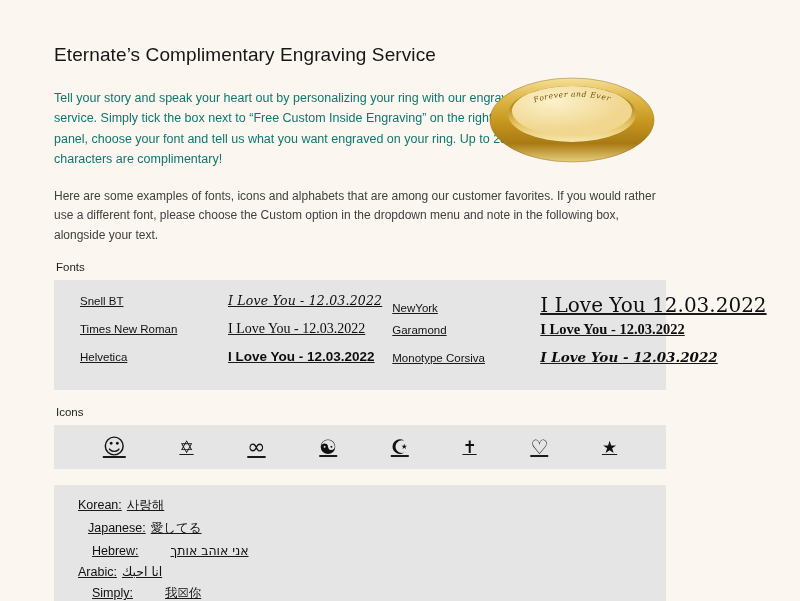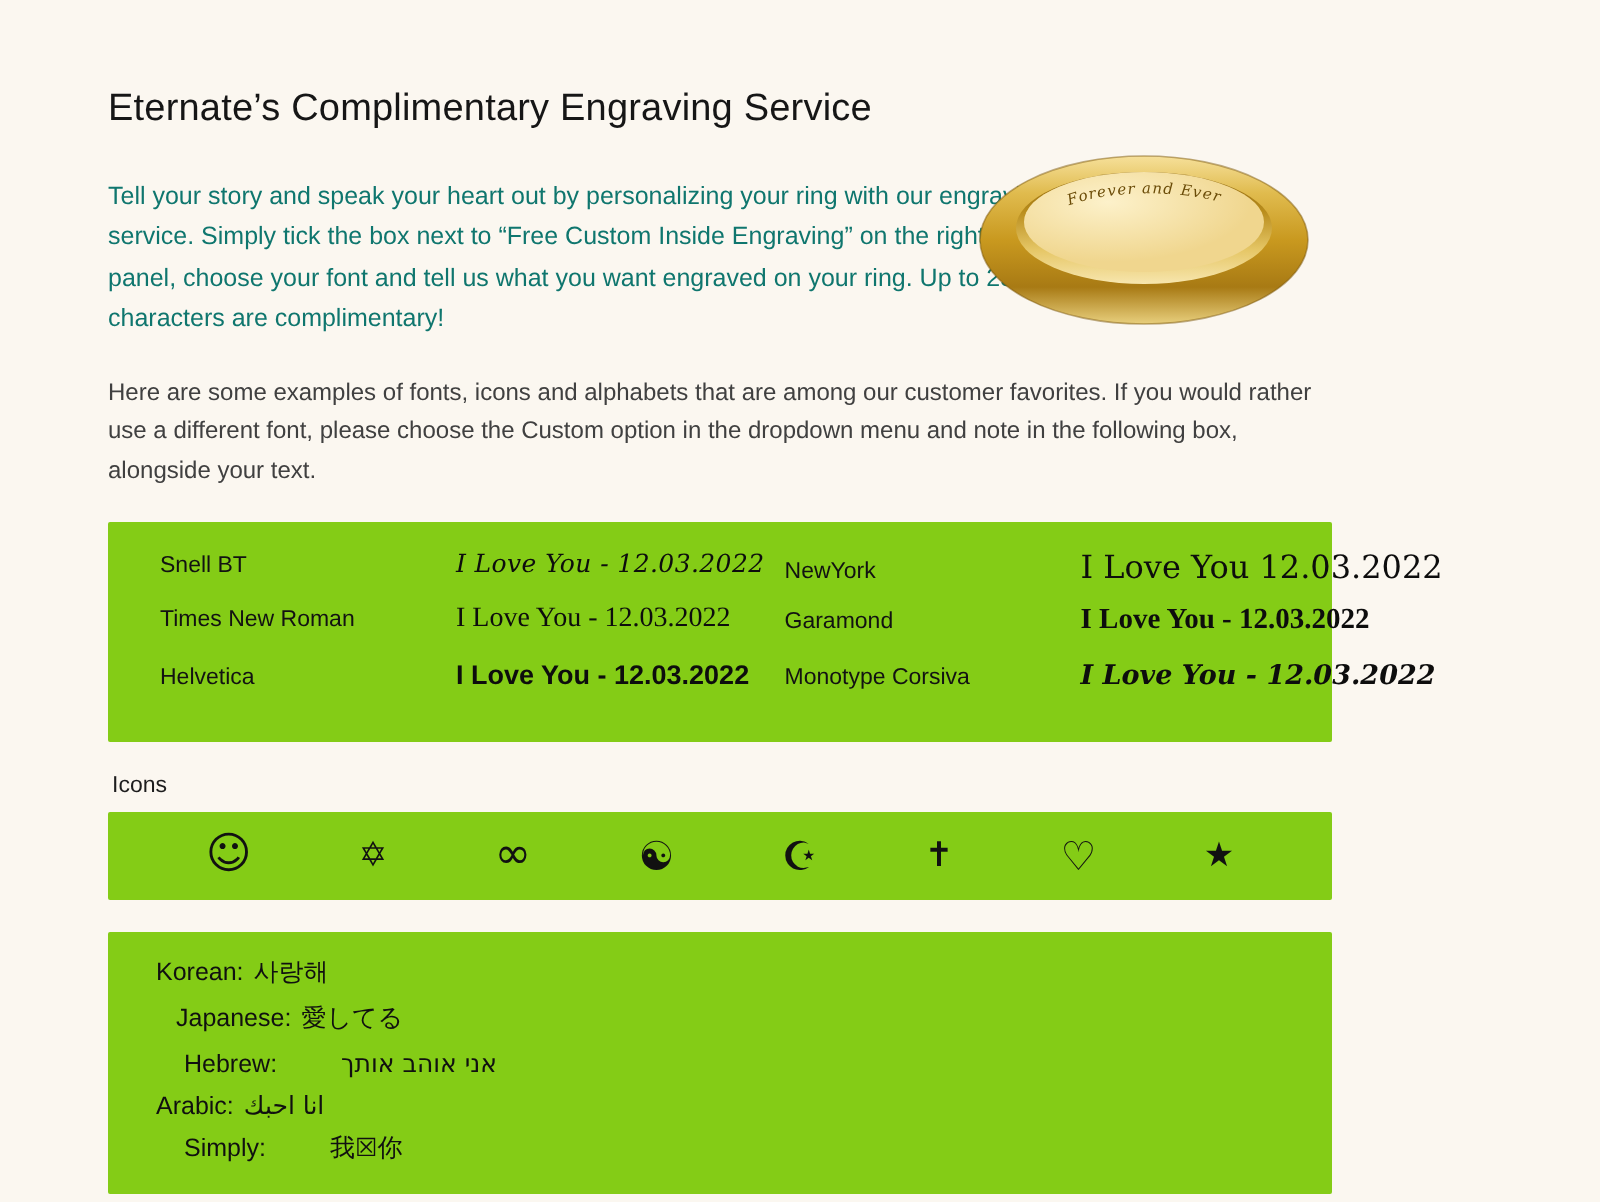--- a/index.html
+++ b/index.html
@@ -48,23 +48,24 @@
     right: 48px;
     width: 200px;
     height: 100px;
   }
   .section-label {
     font-size: 11.5px;
     margin: 0 0 7px 2px;
     color: #1d1d1d;
   }
   .panel {
-    background: #84cc16;
+    background: #e5e5e5;
     border-radius: 1px;
     box-sizing: border-box;
+    text-decoration: underline;
   }
   
   .fonts-panel {
     padding: 13px 26px 13px 26px;
     display: grid;
     grid-template-columns: 1fr 1fr;
     column-gap: 0px;
     row-gap: 0px;
     margin-bottom: 16px;
   }
@@ -80,21 +81,21 @@
     color: #121212;
   }
   .font-sample {
     font-size: 13px;
     color: #0d0d0d;
     white-space: nowrap;
   }
   .s-snell   { font-family: "DejaVu Serif", serif; font-style: italic; font-size: 12.5px; letter-spacing: 0.2px; }
   .s-times   { font-family: "Liberation Serif", serif; font-size: 14px; }
   .s-helv    { font-family: "Liberation Sans", sans-serif; font-size: 13.5px; font-weight: 600; }
-  .s-newyork { font-family: "DejaVu Serif", serif; font-size: 16px; text-align: center; }
+  .s-newyork { font-family: "DejaVu Serif", serif; font-size: 20px; text-align: center; }
   .s-garamond{ font-family: "Liberation Serif", serif; font-size: 14.5px; font-weight: 600; }
   .s-corsiva { font-family: "DejaVu Serif", serif; font-style: italic; font-size: 13.5px; font-weight: 600; }
 
   
   .icons-panel {
     height: 44px;
     display: flex;
     align-items: center;
     justify-content: space-around;
     padding: 0 22px;
@@ -173,20 +174,21 @@
       <ellipse cx="100" cy="41" rx="60" ry="25" fill="url(#shine)"></ellipse>
       <ellipse cx="100" cy="50" rx="82" ry="42" fill="none" stroke="#7d5a0d" stroke-width="0.8" opacity="0.5"></ellipse>
       <text font-family="DejaVu Serif, serif" font-size="7.5" font-style="italic" fill="#6b4c08" letter-spacing="0.6">
         <textPath href="#engravePath" startOffset="12%">Forever and Ever</textPath>
       </text>
     </svg>
   </div>
 
   <p class="intro2">Here are some examples of fonts, icons and alphabets that are among our customer favorites. If you would rather use a different font, please choose the Custom option in the dropdown menu and note in the following box, alongside your text.</p>
 
+  <div class="section-label">Fonts</div>
   <div class="panel fonts-panel">
     <div class="font-row">
       <span class="font-name">Snell BT</span>
       <span class="font-sample s-snell">I Love You - 12.03.2022</span>
     </div>
     <div class="font-row col-2">
       <span class="font-name">NewYork</span>
       <span class="font-sample s-newyork">I Love You  12.03.2022</span>
     </div>
     <div class="font-row">

